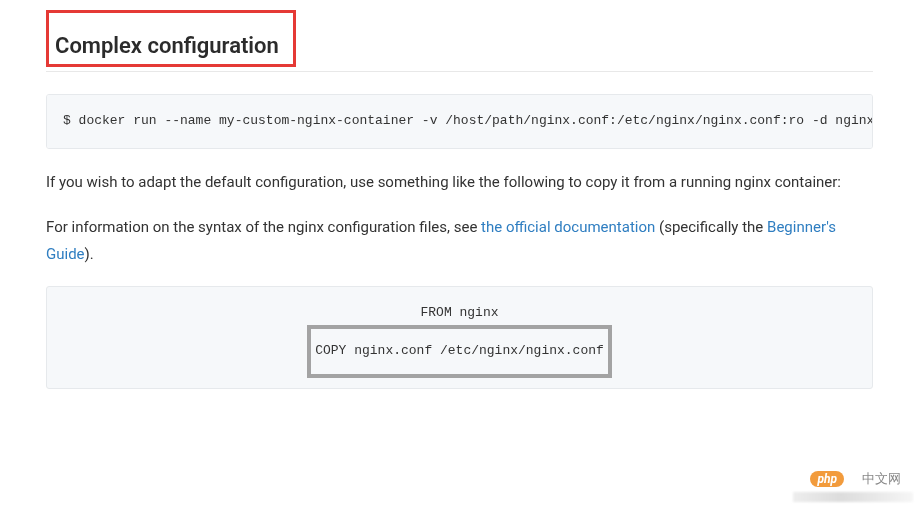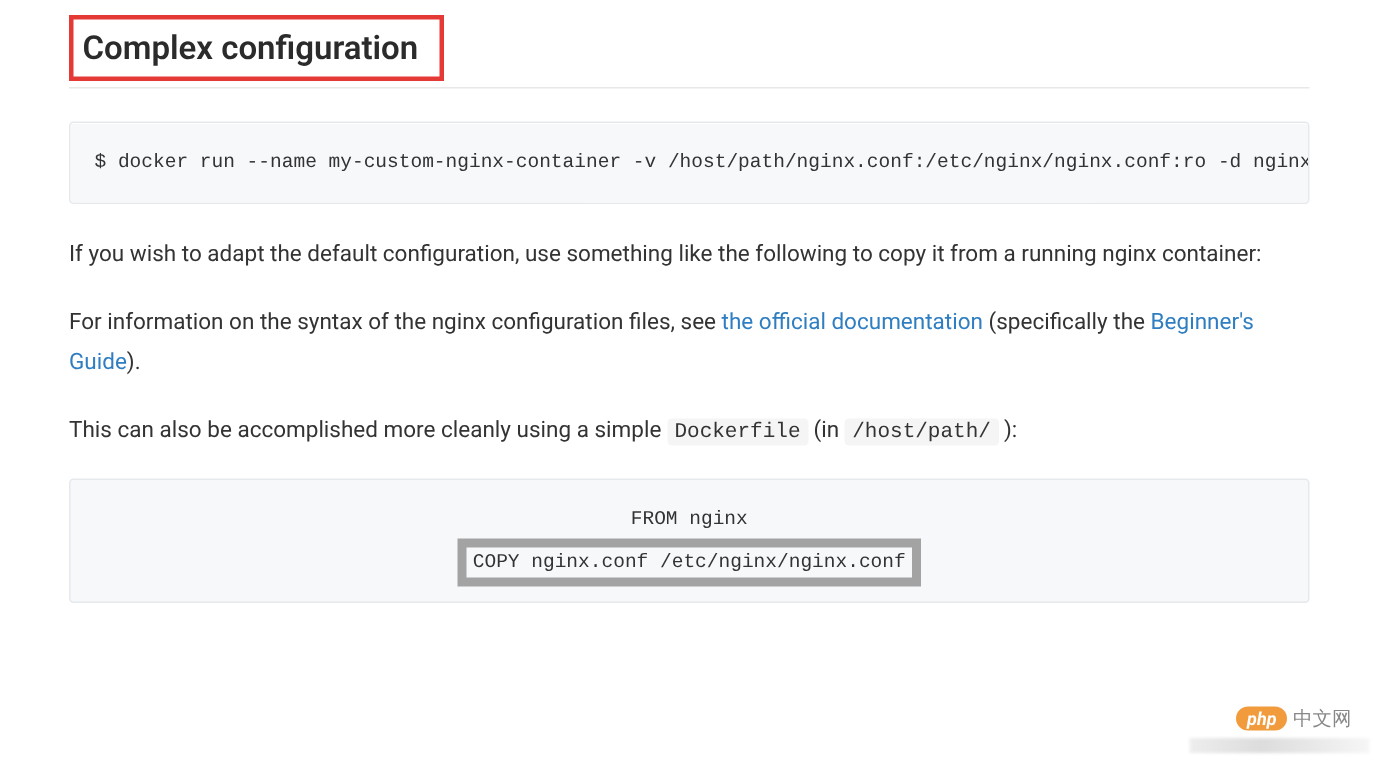--- a/index.html
+++ b/index.html
@@ -9,21 +9,21 @@
       background: #fff;
       width: 919px;
       padding: 0;
     }
     .container {
       padding: 10px 46px 20px 46px;
     }
     .heading-wrap {
       display: inline-block;
       border: 3px solid #e53935;
-      padding: 7px 14px 6px 6px;
+      padding: 20px 14px 6px 6px;
       margin-bottom: 4px;
     }
     h2 {
       font-size: 22px;
       font-weight: 600;
       color: #2b2b2b;
     }
     .hr-line {
       border: none;
       border-top: 1px solid #e8e8e8;
@@ -55,37 +55,37 @@
     }
     code.inline {
       font-family: "Courier New", Courier, monospace;
       background: #f5f5f5;
       padding: 1px 5px;
       border-radius: 3px;
       font-size: 14px;
     }
     .highlight-box {
       display: inline-block;
-      border: 6px solid #a3a3a3;
-      padding: 0 4px;
+      border: 4px solid #a3a3a3;
+      padding: 12px 4px;
       line-height: 1.6;
     }
     .code-block.last {
       margin-bottom: 6px;
       padding-bottom: 10px;
     }
     .watermark {
       position: absolute;
       right: 18px;
       top: 470px;
       font-size: 13px;
       color: #888;
       display: flex;
       align-items: center;
-      gap: 4px;
+      gap: 18px;
     }
     .watermark .logo {
       background: #f29b3c;
       color: #fff;
       font-weight: bold;
       font-style: italic;
       padding: 1px 7px;
       border-radius: 10px;
       font-size: 12px;
     }
@@ -112,23 +112,20 @@
 
   <div class="code-block">$ docker run --name my-custom-nginx-container -v /host/path/nginx.conf:/etc/nginx/nginx.conf:ro -d nginx</div>
 
   <p class="body-text">If you wish to adapt the default configuration, use something like the following to copy it from a running nginx container:</p>
 
   <p class="body-text">
     <span>For information on the syntax of the nginx configuration files, see </span><a class="doc-link" href="#">the official documentation</a><span> (specifically the </span><a class="doc-link" href="#">Beginner's Guide</a><span>).</span>
   </p>
 
 
-  <p class="body-text">
-    <span>This can also be accomplished more cleanly using a simple </span><code class="inline">Dockerfile</code><span> (in </span><code class="inline">/host/path/</code><span> ):</span>
-  </p>
 
   <div class="code-block last"><span>FROM nginx</span>
 <span class="highlight-box">COPY nginx.conf /etc/nginx/nginx.conf</span></div>
 
 </div>
 
 <div class="watermark">
   <span class="logo">php</span>
   <span>中文网</span>
 </div>

